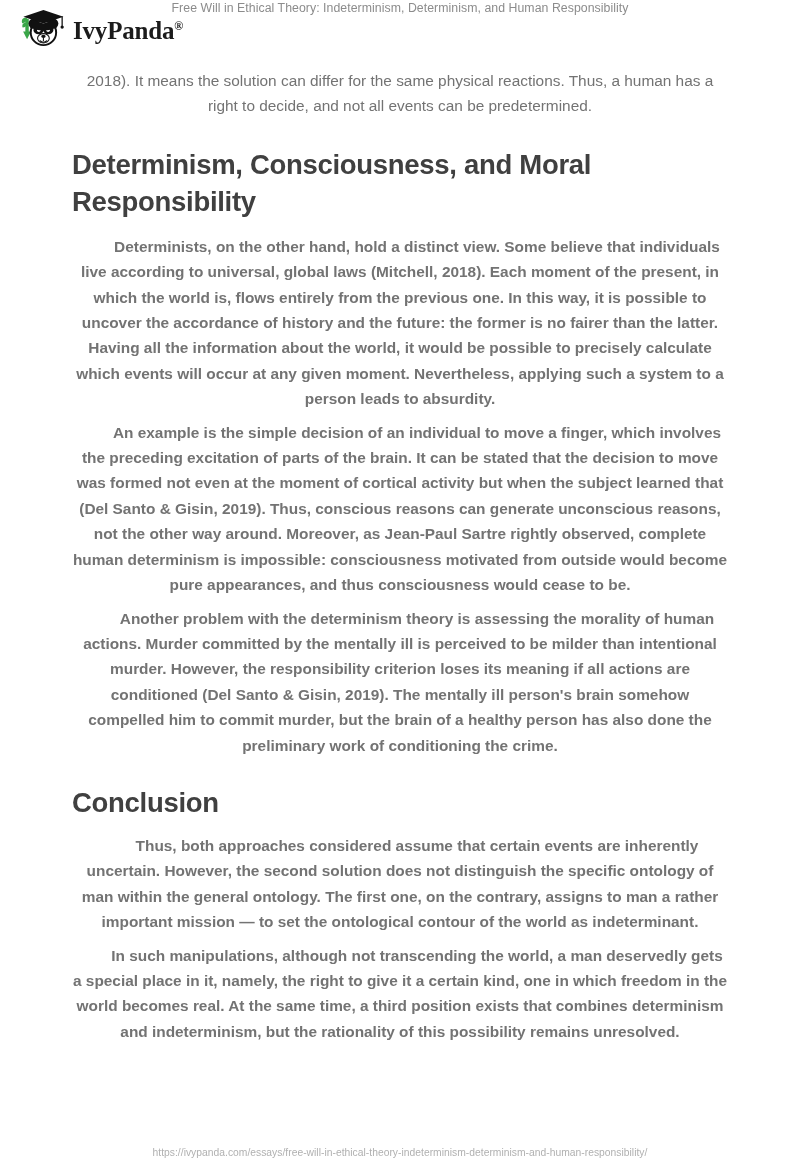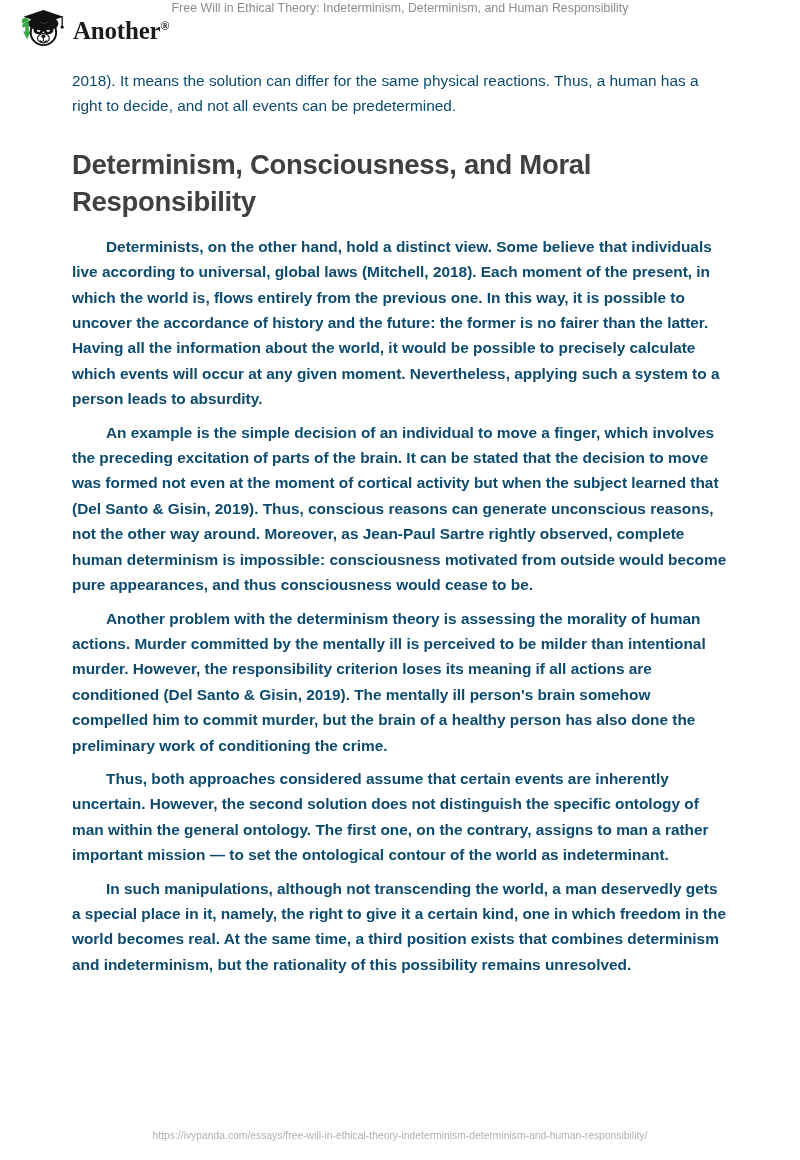--- a/index.html
+++ b/index.html
@@ -68,22 +68,22 @@
   .doc-body {
     position: absolute;
     left: 72px;
     top: 68px;
     width: 656px;
   }
   p.para {
     margin: 0 0 0 0;
     font-size: 15.4px;
     line-height: 25.4px;
-    color: #0c4a6e;
-    text-align: left;
+    color: #737373;
+    text-align: center;
     font-family: "Liberation Sans", sans-serif;
   }
   p.para.indent {
     text-indent: 34px;
     font-weight: bold;
   }
   p.para + p.para {
     margin-top: 8px;
   }
   h2.section-heading {
@@ -97,21 +97,21 @@
   }
   h2.section-heading.tight {
     margin-top: 26px;
     margin-bottom: 12px;
   }
 
   
   .page-footer {
     position: absolute;
     left: 0;
-    bottom: 17px;
+    bottom: 0;
     width: 800px;
     text-align: center;
   }
   .footer-url {
     font-size: 10.3px;
     color: #b0b0b0;
     font-family: "Liberation Sans", sans-serif;
     letter-spacing: 0.02px;
   }
 </style>
@@ -152,38 +152,39 @@
         </g>
 
         <g fill="#111111">
           <path d="M59 6 L100 20 L59 34 L18 20 Z"></path>
           <path d="M84 25 L84 42 q-25 13 -50 0 L34 25 L59 34 Z" fill="#111111"></path>
           <rect x="96" y="19" width="2.6" height="20" rx="1.2"></rect>
           <circle cx="97.3" cy="41" r="3.4"></circle>
         </g>
       </svg>
     </span>
-    <span class="brand-word"><span>Another</span><span class="reg">®</span></span>
+    <span class="brand-word"><span>IvyPanda</span><span class="reg">®</span></span>
   </div>
 
   <div class="header-title">Free Will in Ethical Theory: Indeterminism, Determinism, and Human Responsibility</div>
 </div>
 
 <div class="doc-body">
 
   <p class="para">2018). It means the solution can differ for the same physical reactions. Thus, a human has a right to decide, and not all events can be predetermined.</p>
 
   <h2 class="section-heading">Determinism, Consciousness, and Moral Responsibility</h2>
 
   <p class="para indent">Determinists, on the other hand, hold a distinct view. Some believe that individuals live according to universal, global laws (Mitchell, 2018). Each moment of the present, in which the world is, flows entirely from the previous one. In this way, it is possible to uncover the accordance of history and the future: the former is no fairer than the latter. Having all the information about the world, it would be possible to precisely calculate which events will occur at any given moment. Nevertheless, applying such a system to a person leads to absurdity.</p>
 
   <p class="para indent">An example is the simple decision of an individual to move a finger, which involves the preceding excitation of parts of the brain. It can be stated that the decision to move was formed not even at the moment of cortical activity but when the subject learned that (Del Santo &amp; Gisin, 2019). Thus, conscious reasons can generate unconscious reasons, not the other way around. Moreover, as Jean-Paul Sartre rightly observed, complete human determinism is impossible: consciousness motivated from outside would become pure appearances, and thus consciousness would cease to be.</p>
 
   <p class="para indent">Another problem with the determinism theory is assessing the morality of human actions. Murder committed by the mentally ill is perceived to be milder than intentional murder. However, the responsibility criterion loses its meaning if all actions are conditioned (Del Santo &amp; Gisin, 2019). The mentally ill person's brain somehow compelled him to commit murder, but the brain of a healthy person has also done the preliminary work of conditioning the crime.</p>
 
+  <h2 class="section-heading tight">Conclusion</h2>
 
   <p class="para indent">Thus, both approaches considered assume that certain events are inherently uncertain. However, the second solution does not distinguish the specific ontology of man within the general ontology. The first one, on the contrary, assigns to man a rather important mission — to set the ontological contour of the world as indeterminant.</p>
 
   <p class="para indent">In such manipulations, although not transcending the world, a man deservedly gets a special place in it, namely, the right to give it a certain kind, one in which freedom in the world becomes real. At the same time, a third position exists that combines determinism and indeterminism, but the rationality of this possibility remains unresolved.</p>
 </div>
 
 <div class="page-footer">
   <span class="footer-url">https://ivypanda.com/essays/free-will-in-ethical-theory-indeterminism-determinism-and-human-responsibility/</span>
 </div>
 

